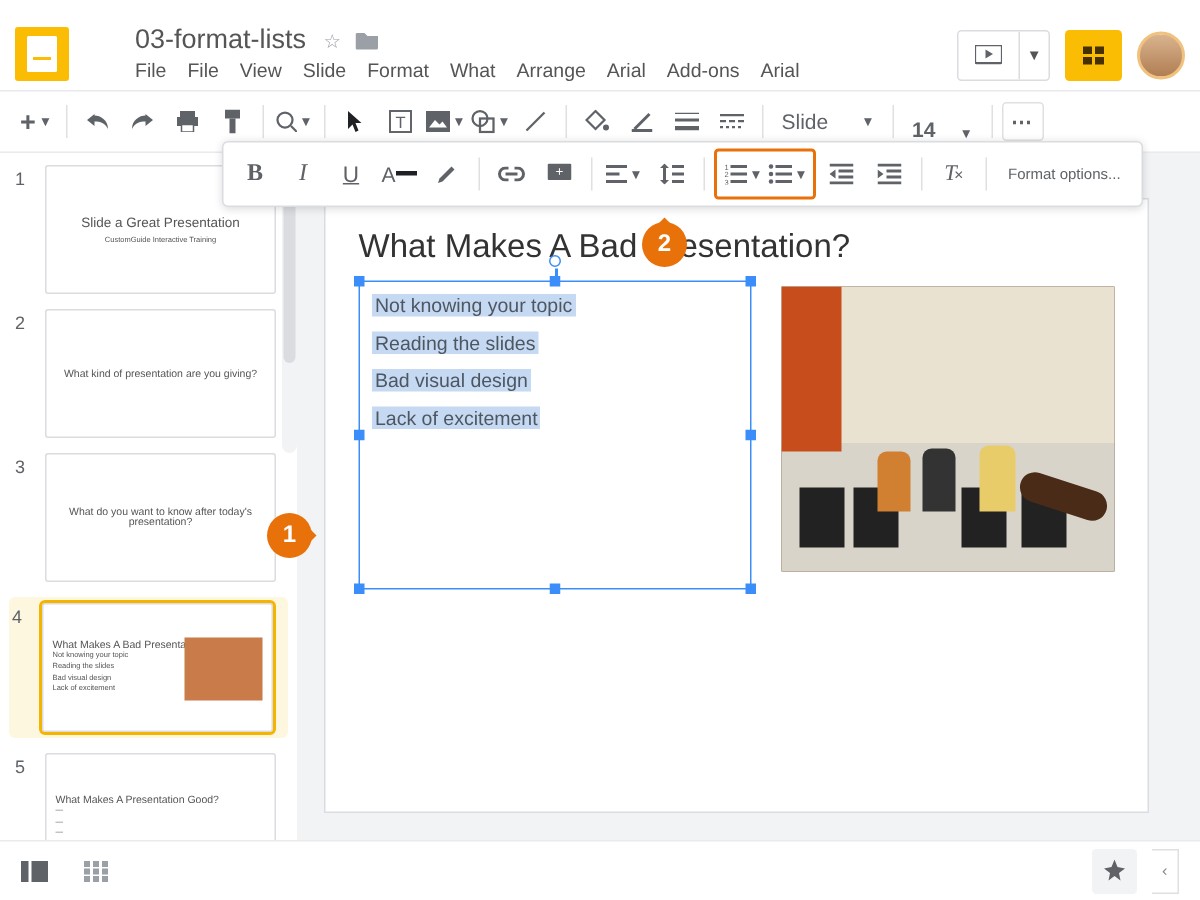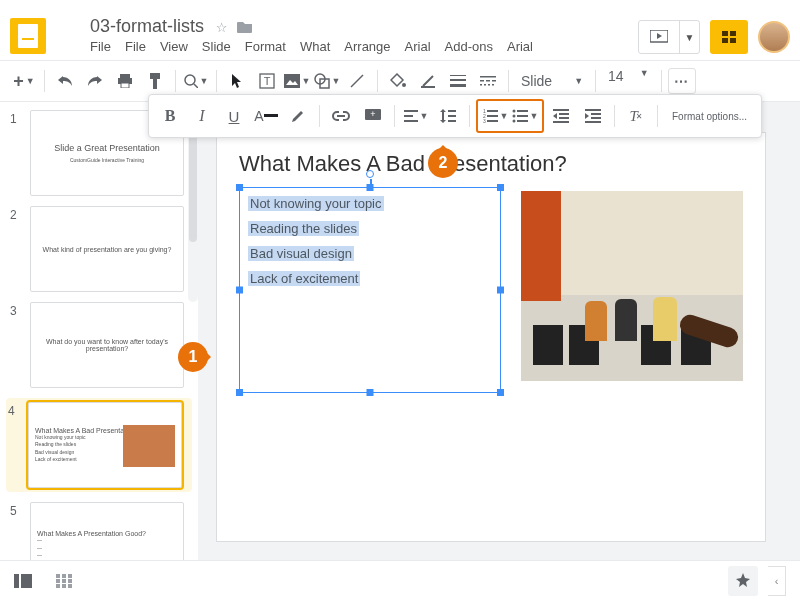--- a/index.html
+++ b/index.html
@@ -19,21 +19,21 @@
   .present-drop{ width:20px; border-left:1px solid #dadce0; display:flex; align-items:center; justify-content:center; font-size:10px; color:#555;}
   .yellow-btn{ width:38px; height:34px; background:#fbbc04; border-radius:3px; display:flex; align-items:center; justify-content:center;}
   .avatar{ width:32px; height:32px; border-radius:50%; background:linear-gradient(#d9b48f,#b07d52); border:2px solid #f1c27d;}
   hr.sep{ border:none; border-top:1px solid #e8eaed;}
   
   .toolbar{ display:flex; align-items:center; gap:2px; padding:4px 10px; height:40px; font-size:14px; color:#5f6368;}
   .tbtn{ width:28px; height:28px; display:flex; align-items:center; justify-content:center; border-radius:3px; cursor:pointer;}
   .tdrop{ font-size:9px; color:#5f6368; padding-left:2px;}
   .divider{ width:1px; height:22px; background:#e0e0e0; margin:0 4px;}
   .font-sel{ display:flex; align-items:center; gap:20px; padding:0 6px; height:26px;}
-  .size-sel{ display:flex; align-items:flex-start; gap:14px; padding:0 6px; height:26px;}
+  .size-sel{ display:flex; align-items:flex-end; gap:14px; padding:0 6px; height:26px;font-weight:bold;}
   .more{ width:28px; height:26px; border:1px solid #e0e0e0; border-radius:3px; display:flex; align-items:center; justify-content:center; font-weight:bold; letter-spacing:1px;}
   
   .float-tb{ position:absolute; left:148px; top:94px; background:#fff; border:1px solid #dadce0; border-radius:4px; box-shadow:0 1px 6px rgba(0,0,0,.15); display:flex; align-items:center; padding:4px 6px; gap:2px; z-index:50;}
   .float-tb .tbtn{ width:30px; height:30px;}
   .orange-box{ border:2px solid #e8710a; border-radius:3px; padding:0 2px; display:flex;}
   .fmt-label{ color:#5f6368; padding:0 8px; font-size:10px;}
   
   .workspace{ display:flex; height:calc(600px - 100px - 40px);}
   .thumbs{ width:198px; padding:8px 6px 8px 10px; overflow:hidden; position:relative;}
   .thumb-row{ display:flex; gap:8px; margin-bottom:10px;}

